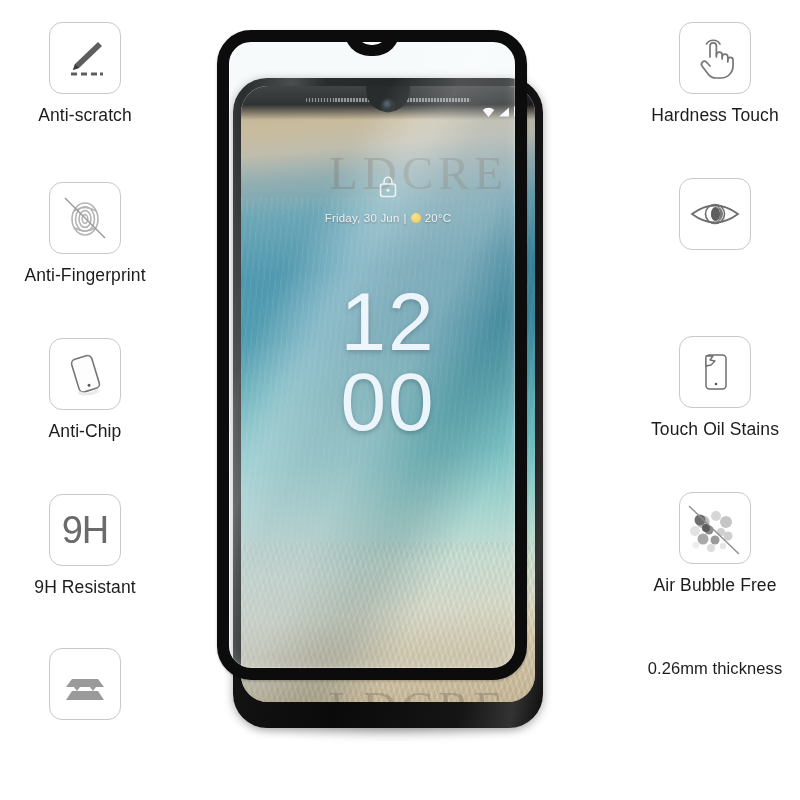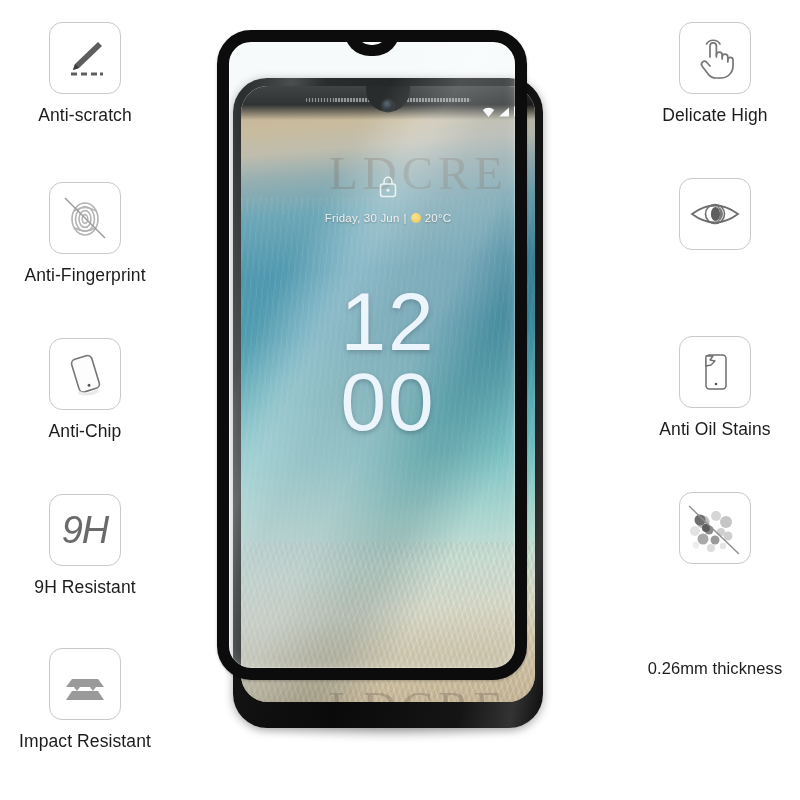--- a/index.html
+++ b/index.html
@@ -280,54 +280,53 @@
             <circle cx="26.5" cy="38" r="1.5" fill="#555"></circle>
           </g>
           <path d="M20 43 q10 4 18 -2 l2 3 q-10 6 -21 2 z" fill="#eaeaea"></path>
         </svg>
       </div>
       <div class="feature-label">Anti-Chip</div>
     </div>
 
     <div class="feature" style="top:494px;left:0;">
       <div class="icon-box">
-        <span style="font-size:38px;color:#6a6a6a;font-weight:400;letter-spacing:-1px;font-style:italic;">9H</span>
+        <span style="font-size:38px;color:#6a6a6a;font-weight:400;letter-spacing:-1px;">9H</span>
       </div>
       <div class="feature-label">9H Resistant</div>
     </div>
 
     <div class="feature" style="top:648px;left:0;">
       <div class="icon-box">
         <svg width="52" height="46" viewBox="0 0 52 46">
           <path d="M13 18 L39 18 L45 26 L7 26 Z" fill="#9a9a9a"></path>
           <path d="M13 30 L39 30 L45 39 L7 39 Z" fill="#9a9a9a"></path>
           <path d="M15 26 L21 26 L18 30 Z" fill="#9a9a9a"></path>
           <path d="M31 26 L37 26 L34 30 Z" fill="#9a9a9a"></path>
         </svg>
       </div>
-      <div class="feature-label">Impact Resistant</div>
     </div>
 
   </div>
 
   <div class="col col-right">
 
     <div class="feature" style="top:22px;left:0;">
       <div class="icon-box">
         <svg width="50" height="50" viewBox="0 0 50 50">
           <g fill="none" stroke="#767676" stroke-width="1.7" stroke-linecap="round" stroke-linejoin="round">
             <path d="M20 24 L20 13 a3.2 3.2 0 0 1 6.4 0 L26.4 24"></path>
             <path d="M26.4 22 a2.9 2.9 0 0 1 5.8 0 L32.2 26"></path>
             <path d="M32.2 24 a2.8 2.8 0 0 1 5.6 0 L37.8 29"></path>
             <path d="M37.8 27 a2.6 2.6 0 0 1 5.2 0 L43 33 a12 12 0 0 1 -12 12 L26 45 a10 10 0 0 1 -7.5 -3.4 L12 33 a3 3 0 0 1 4.4 -4 L20 33"></path>
             <path d="M16.5 11 a8 8 0 0 1 13.5 0" stroke-width="1.6"></path>
           </g>
         </svg>
       </div>
-      <div class="feature-label">Delicate High</div>
+      <div class="feature-label">Hardness Touch</div>
     </div>
 
     <div class="feature" style="top:178px;left:0;">
       <div class="icon-box">
         <svg width="56" height="40" viewBox="0 0 56 40">
           <path d="M5 20 q23 -17 46 0 q-23 17 -46 0 z" fill="none" stroke="#6e6e6e" stroke-width="1.8"></path>
           <circle cx="28" cy="20" r="9.5" fill="none" stroke="#6e6e6e" stroke-width="1.6"></circle>
           <path d="M28 12 a8 8 0 0 1 0 16 a5 8 0 0 0 0 -16 z" fill="#7a7a7a"></path>
           <ellipse cx="28.5" cy="20" rx="4.6" ry="7" fill="#5e5e5e"></ellipse>
         </svg>
@@ -335,21 +334,21 @@
     </div>
 
     <div class="feature" style="top:336px;left:0;">
       <div class="icon-box">
         <svg width="50" height="50" viewBox="0 0 50 50">
           <rect x="16" y="8" width="20" height="34" rx="3.5" fill="#fff" stroke="#6e6e6e" stroke-width="1.5"></rect>
           <circle cx="26" cy="37" r="1.3" fill="#555"></circle>
           <path d="M16 9 L23 9 L20 13 L25 14 L21 18 L16 19 Z" fill="#fff" stroke="#6e6e6e" stroke-width="1.3" stroke-linejoin="round"></path>
         </svg>
       </div>
-      <div class="feature-label">Anti Oil Stains</div>
+      <div class="feature-label">Touch Oil Stains</div>
     </div>
 
     <div class="feature" style="top:492px;left:0;">
       <div class="icon-box">
         <svg width="64" height="64" viewBox="0 0 64 64">
           <circle cx="20" cy="26" r="6.5" fill="#bdbdbd"></circle>
           <circle cx="17" cy="24" r="5.5" fill="#6e6e6e"></circle>
           <circle cx="33" cy="20" r="5" fill="#d6d6d6"></circle>
           <circle cx="43" cy="26" r="6" fill="#c5c5c5"></circle>
           <circle cx="12" cy="35" r="5" fill="#e2e2e2"></circle>
@@ -358,20 +357,21 @@
           <circle cx="38" cy="36" r="4" fill="#d0d0d0"></circle>
           <circle cx="20" cy="43" r="5.5" fill="#a9a9a9"></circle>
           <circle cx="32" cy="44" r="4.5" fill="#9a9a9a"></circle>
           <circle cx="45" cy="40" r="4.5" fill="#cfcfcf"></circle>
           <circle cx="28" cy="52" r="4" fill="#dcdcdc"></circle>
           <circle cx="40" cy="50" r="3.2" fill="#e5e5e5"></circle>
           <circle cx="13" cy="49" r="3.4" fill="#ededed"></circle>
           <line x1="6" y1="10" x2="56" y2="58" stroke="#8f8f8f" stroke-width="1.4"></line>
         </svg>
       </div>
+      <div class="feature-label">Air Bubble Free</div>
     </div>
 
     <div class="feature" style="top:648px;left:0;">
       <div class="feature-label label-sm">0.26mm thickness</div>
     </div>
 
   </div>
 
   <div class="phone-wrap">
 

